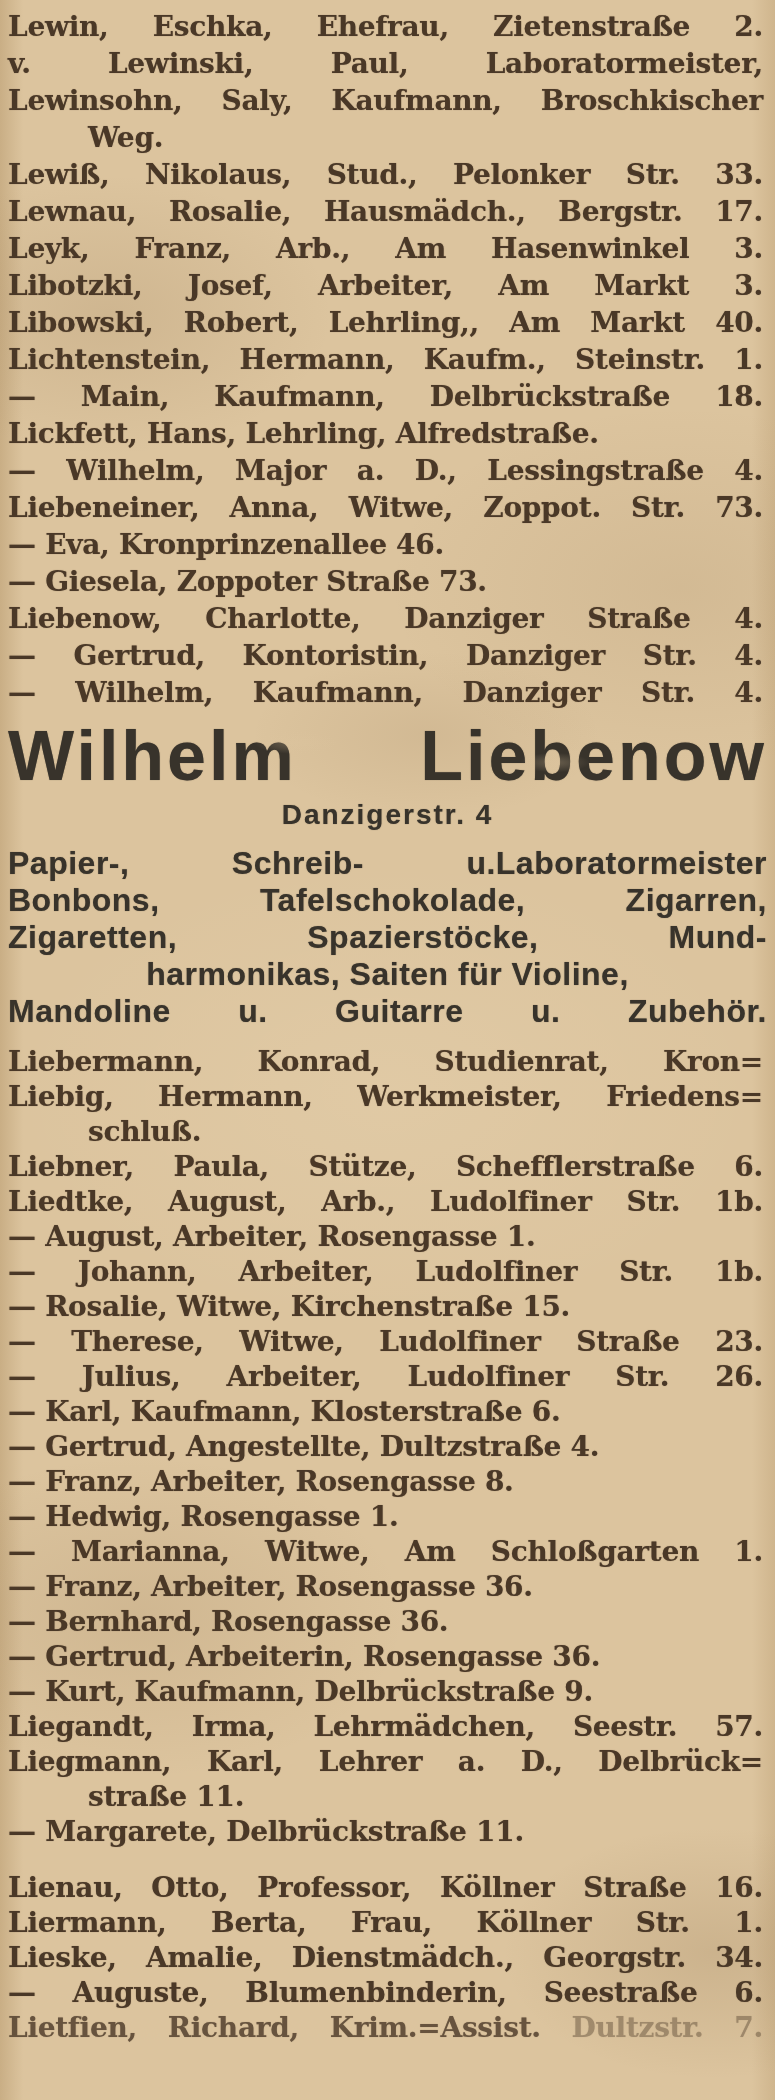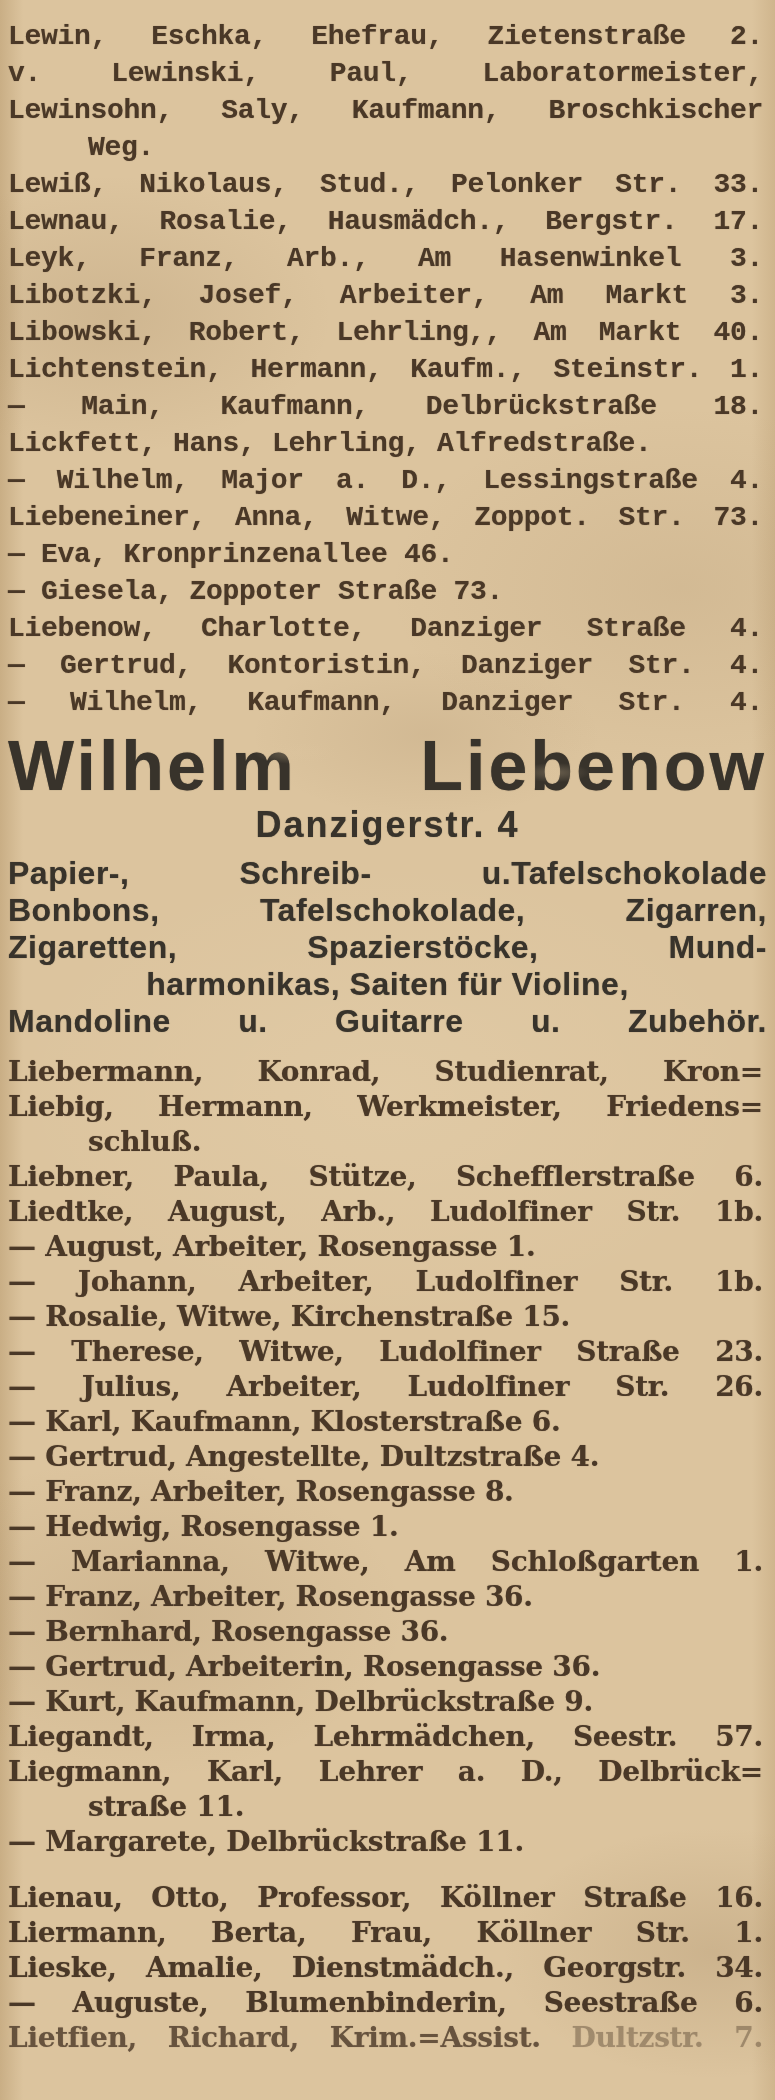--- a/index.html
+++ b/index.html
@@ -13,21 +13,21 @@
       radial-gradient(ellipse 300px 180px at 92% 93%, rgba(118,88,52,.16), transparent 70%),
       radial-gradient(ellipse 250px 120px at 55% 35%, rgba(120,90,55,.10), transparent 70%),
       linear-gradient(90deg,#c9ae85 0%,#dcc49e 3%,#dcc49e 97%,#cfb58d 100%);
   }
   
   .col{
     font-family:"DejaVu Serif",serif;font-weight:700;
     color:#4a3827;font-size:28px;letter-spacing:-.3px;
     text-shadow:0 0 1px rgba(58,40,24,.45);
   }
-  .list-top{padding:18px 12px 0 8px;font-family:Liberation Mono, monospace;}
+  .list-top{padding:8px 12px 0 8px;}
   .list-bottom{padding:8px 12px 0 8px;}
   .list-top .line{line-height:37px;}
   .list-bottom .line{line-height:35px;}
   .line{white-space:nowrap;}
   .line.j{white-space:normal;text-align:justify;text-align-last:justify;}
   .line.c{padding-left:80px;}
   .line.gap{margin-top:21px;}
   .line.faded{opacity:.8;}
   .fade2{opacity:.5;filter:blur(.4px);}
   
@@ -40,21 +40,21 @@
     position:relative;
   }
   .ad-title::after{ 
     content:"";position:absolute;inset:0;pointer-events:none;
     background:
       radial-gradient(ellipse 60px 16px at 38% 30%, rgba(220,196,158,.35), transparent 70%),
       radial-gradient(ellipse 50px 14px at 72% 60%, rgba(220,196,158,.30), transparent 70%);
   }
   .ad-address{
     font-family:"Liberation Sans",sans-serif;font-weight:700;
-    font-size:36px;line-height:44px;letter-spacing:2px;margin-top:4px;
+    font-size:28px;line-height:44px;letter-spacing:2px;margin-top:4px;
     text-align:center;text-shadow:0 0 1px rgba(42,37,30,.5);
   }
   .ad-lines{margin-top:8px;}
   .ad-line{
     font-family:"Liberation Sans",sans-serif;font-weight:700;
     font-size:32px;line-height:37px;letter-spacing:.5px;
     text-align:center;text-shadow:0 0 1px rgba(42,37,30,.5);
   }
   .ad-line.j{text-align:justify;text-align-last:justify;}
 </style>
@@ -84,21 +84,21 @@
       <div class="line j">Liebenow, Charlotte, Danziger Straße 4.</div>
       <div class="line j">— Gertrud, Kontoristin, Danziger Str. 4.</div>
       <div class="line j">— Wilhelm, Kaufmann, Danziger Str. 4.</div>
     </div>
 
   <div class="ad">
     <div class="ad-title">Wilhelm Liebenow</div>
     <div class="ad-address">Danzigerstr. 4</div>
     <div class="ad-lines">
 
-    <div class="ad-line j">Papier-, Schreib- u.Tafelschokolade</div>
+    <div class="ad-line j">Papier-, Schreib- u.Laboratormeister</div>
         <div class="ad-line j">Bonbons, Tafelschokolade, Zigarren,</div>
         <div class="ad-line j">Zigaretten, Spazierstöcke, Mund-</div>
         <div class="ad-line">harmonikas, Saiten für Violine,</div>
         <div class="ad-line j">Mandoline u. Guitarre u. Zubehör.</div>
       </div>
   </div>
 
   <div class="col list-bottom">
 
   <div class="line j">Liebermann, Konrad, Studienrat, Kron=</div>

